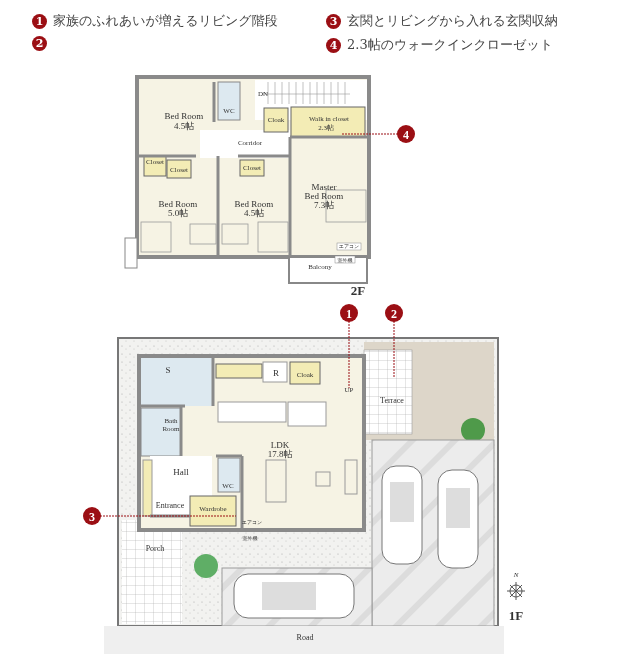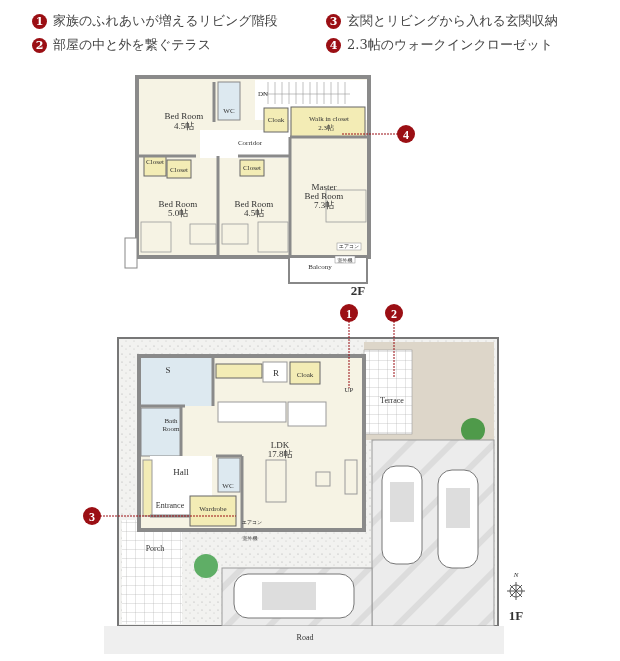--- a/index.html
+++ b/index.html
@@ -13,21 +13,20 @@
 </head>
 <body>
 
 <div class="legend">
   <div class="legend-item" style="left:32px;top:12px;">
     <span class="badge">1</span>
     <span>家族のふれあいが増えるリビング階段</span>
   </div>
   <div class="legend-item" style="left:32px;top:36px;">
     <span class="badge">2</span>
-    <span>部屋の中と外を繋ぐテラス</span>
   </div>
   <div class="legend-item" style="left:326px;top:12px;">
     <span class="badge">3</span>
     <span>玄関とリビングから入れる玄関収納</span>
   </div>
   <div class="legend-item" style="left:326px;top:36px;">
     <span class="badge">4</span>
     <span>2.3帖のウォークインクローゼット</span>
   </div>
 </div>

